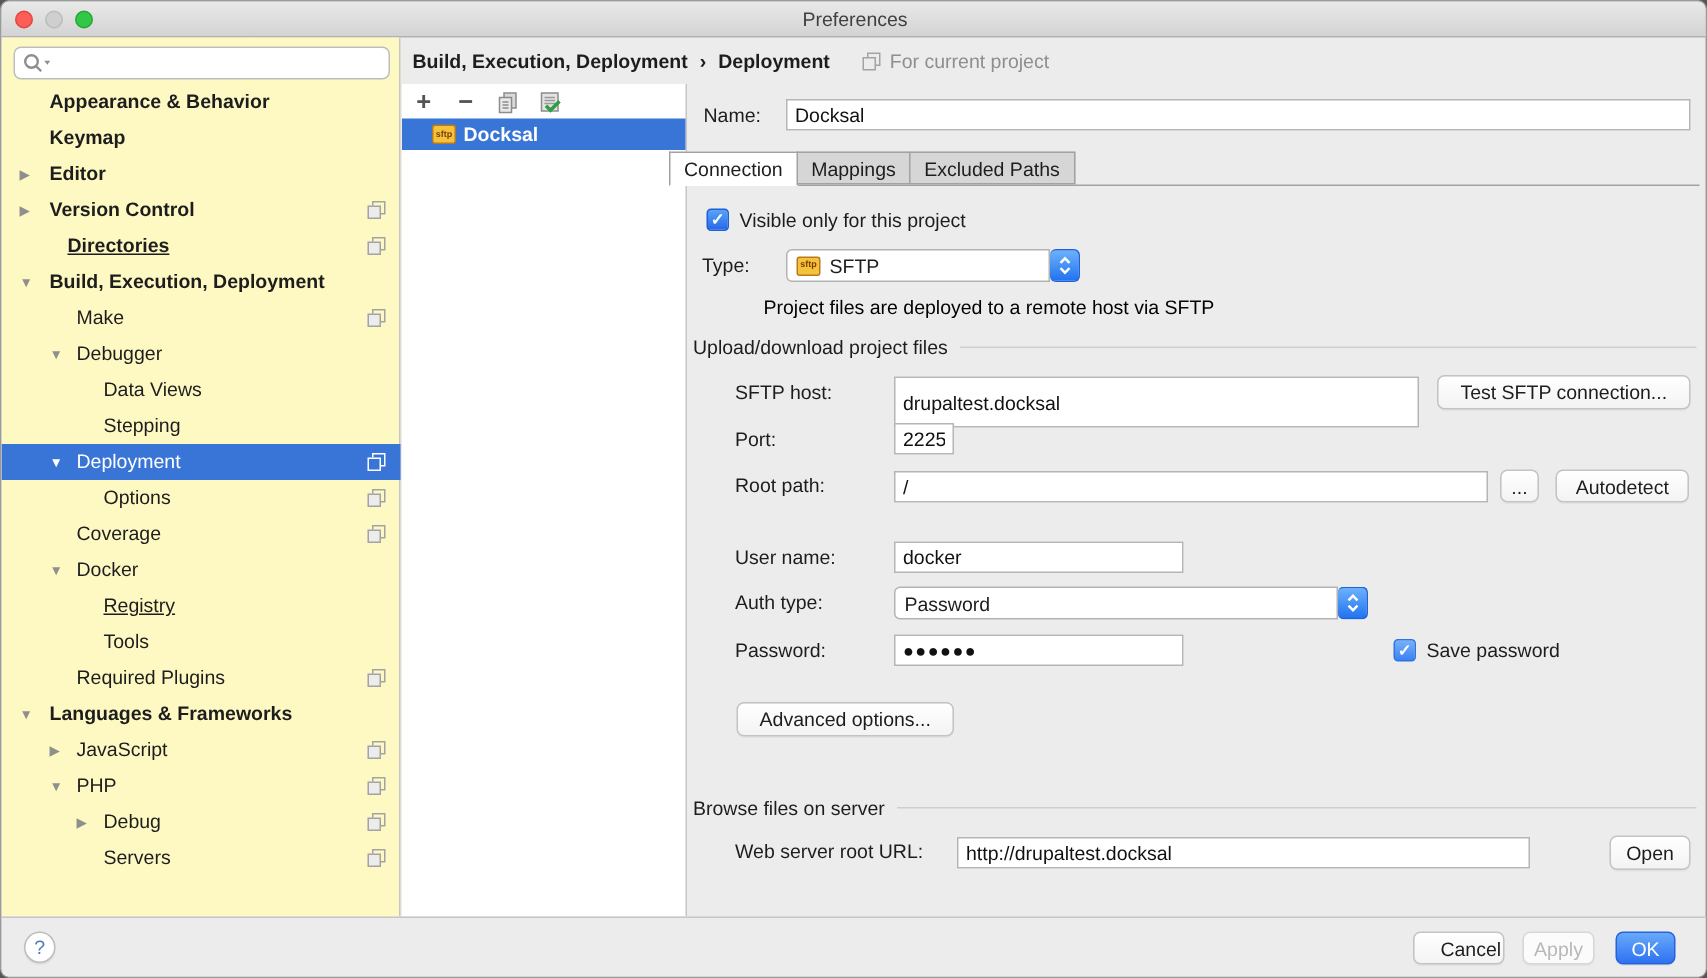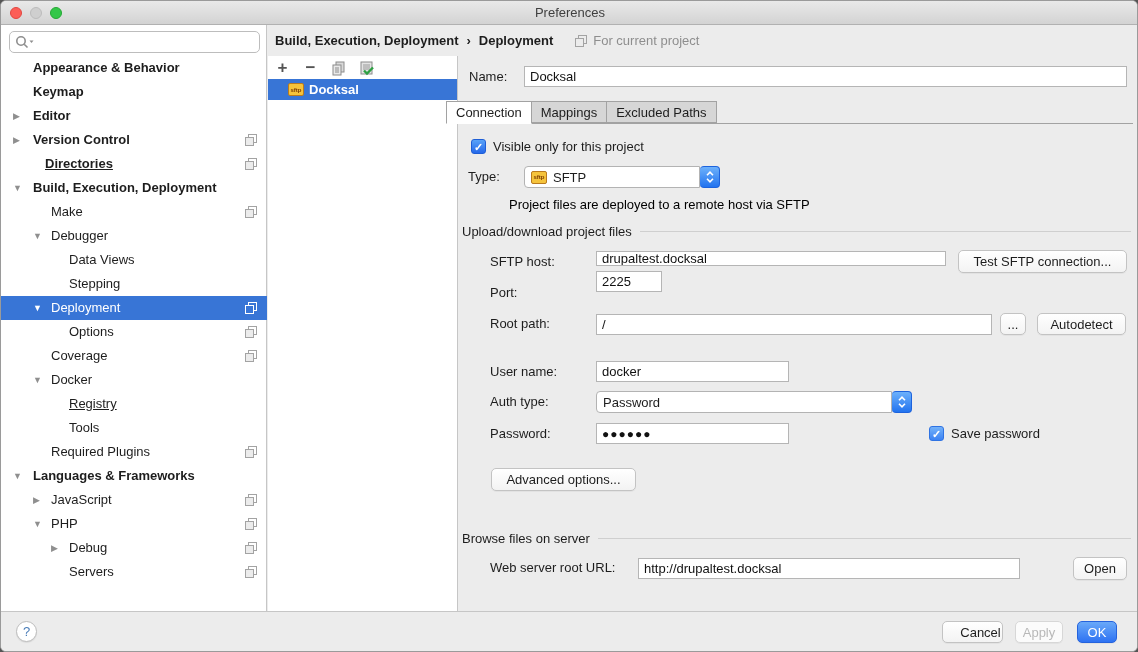--- a/index.html
+++ b/index.html
@@ -7,21 +7,21 @@
   body { font-family:"Liberation Sans", sans-serif; font-size:13px; color:#1d1d1d; }
   #window { position:relative; width:1138px; height:652px; background:#ececec; border-radius:6px; overflow:hidden; border:1px solid #9a9a9a; }
 
   
   #titlebar { position:absolute; left:0; top:0; width:1138px; height:24px;
     background:linear-gradient(#e9e9e9,#d3d3d3); border-bottom:1px solid #b1b1b1; }
   .tl { position:absolute; top:6px; width:12px; height:12px; border-radius:50%; }
   #title { position:absolute; left:0; right:0; top:0; height:24px; line-height:23px; text-align:center; color:#404040; }
 
   
-  #sidebar { position:absolute; left:0; top:24px; width:266px; height:586px; background:#ffffff; border-right:1px solid #c6c6c6; }
+  #sidebar { position:absolute; left:0; top:24px; width:266px; height:586px; background:#fef9c3; border-right:1px solid #c6c6c6; }
   #searchbox { position:absolute; left:8px; top:6px; width:251px; height:22px; background:#fff; border:1px solid #bdbdbd; border-radius:5px; display:flex; align-items:center; padding:0 5px; }
   #tree { position:absolute; left:0; top:31px; width:266px; }
   .trow { position:relative; height:24px; line-height:24px; cursor:default; }
   .trow.sel { background:#3875d6; color:#fff; }
   .trow .arr { position:absolute; top:0; font-size:9px; color:#8f8f8f; }
   .trow.sel .arr { color:#fff; }
   .trow .lbl { white-space:nowrap; }
   .trow .lbl.b { font-weight:bold; }
   .trow .proj { position:absolute; right:10px; top:6px; }
 
@@ -233,25 +233,25 @@
     </div>
 
     <div class="hint" style="left:508px; top:196px;">Project files are deployed to a remote host via SFTP</div>
 
     <div class="section" style="left:461px; top:222px; width:669px; height:16px;">
       <span>Upload/download project files</span>
         <span class="line"></span>
     </div>
 
     <div class="flabel" style="left:489px; top:250px; line-height:21px;">SFTP host:</div>
-    <input class="finput" style="left: 595px; top: 250px; width: 350px; height: 15px;" value="drupaltest.docksal">
+    <input class="finput" style="left: 595px; top: 250px; width: 350px; height: 34px;" value="drupaltest.docksal">
     <button class="btn" style="left:957px; top:249px; width:169px; height:23px;">Test SFTP connection...</button>
 
     <div class="flabel" style="left:489px; top:281px; line-height:21px;">Port:</div>
-    <input class="finput" style="left: 595px; top: 270px; width: 66px; height: 21px;" value="2225">
+    <input class="finput" style="left: 595px; top: 281px; width: 40px; height: 21px;" value="2225">
 
     <div class="flabel" style="left:489px; top:312px; line-height:22px;">Root path:</div>
     <input class="finput" style="left: 595px; top: 313px; width: 396px; height: 21px;" value="/">
     <button class="btn" style="left:999px; top:312px; width:26px; height:22px;">...</button>
     <button class="btn" style="left:1036px; top:312px; width:89px; height:22px;">Autodetect</button>
 
     <div class="flabel" style="left:489px; top:360px; line-height:21px;">User name:</div>
     <input class="finput" style="left: 595px; top: 360px; width: 193px; height: 21px;" value="docker">
 
     <div class="flabel" style="left:489px; top:390px; line-height:22px;">Auth type:</div>

